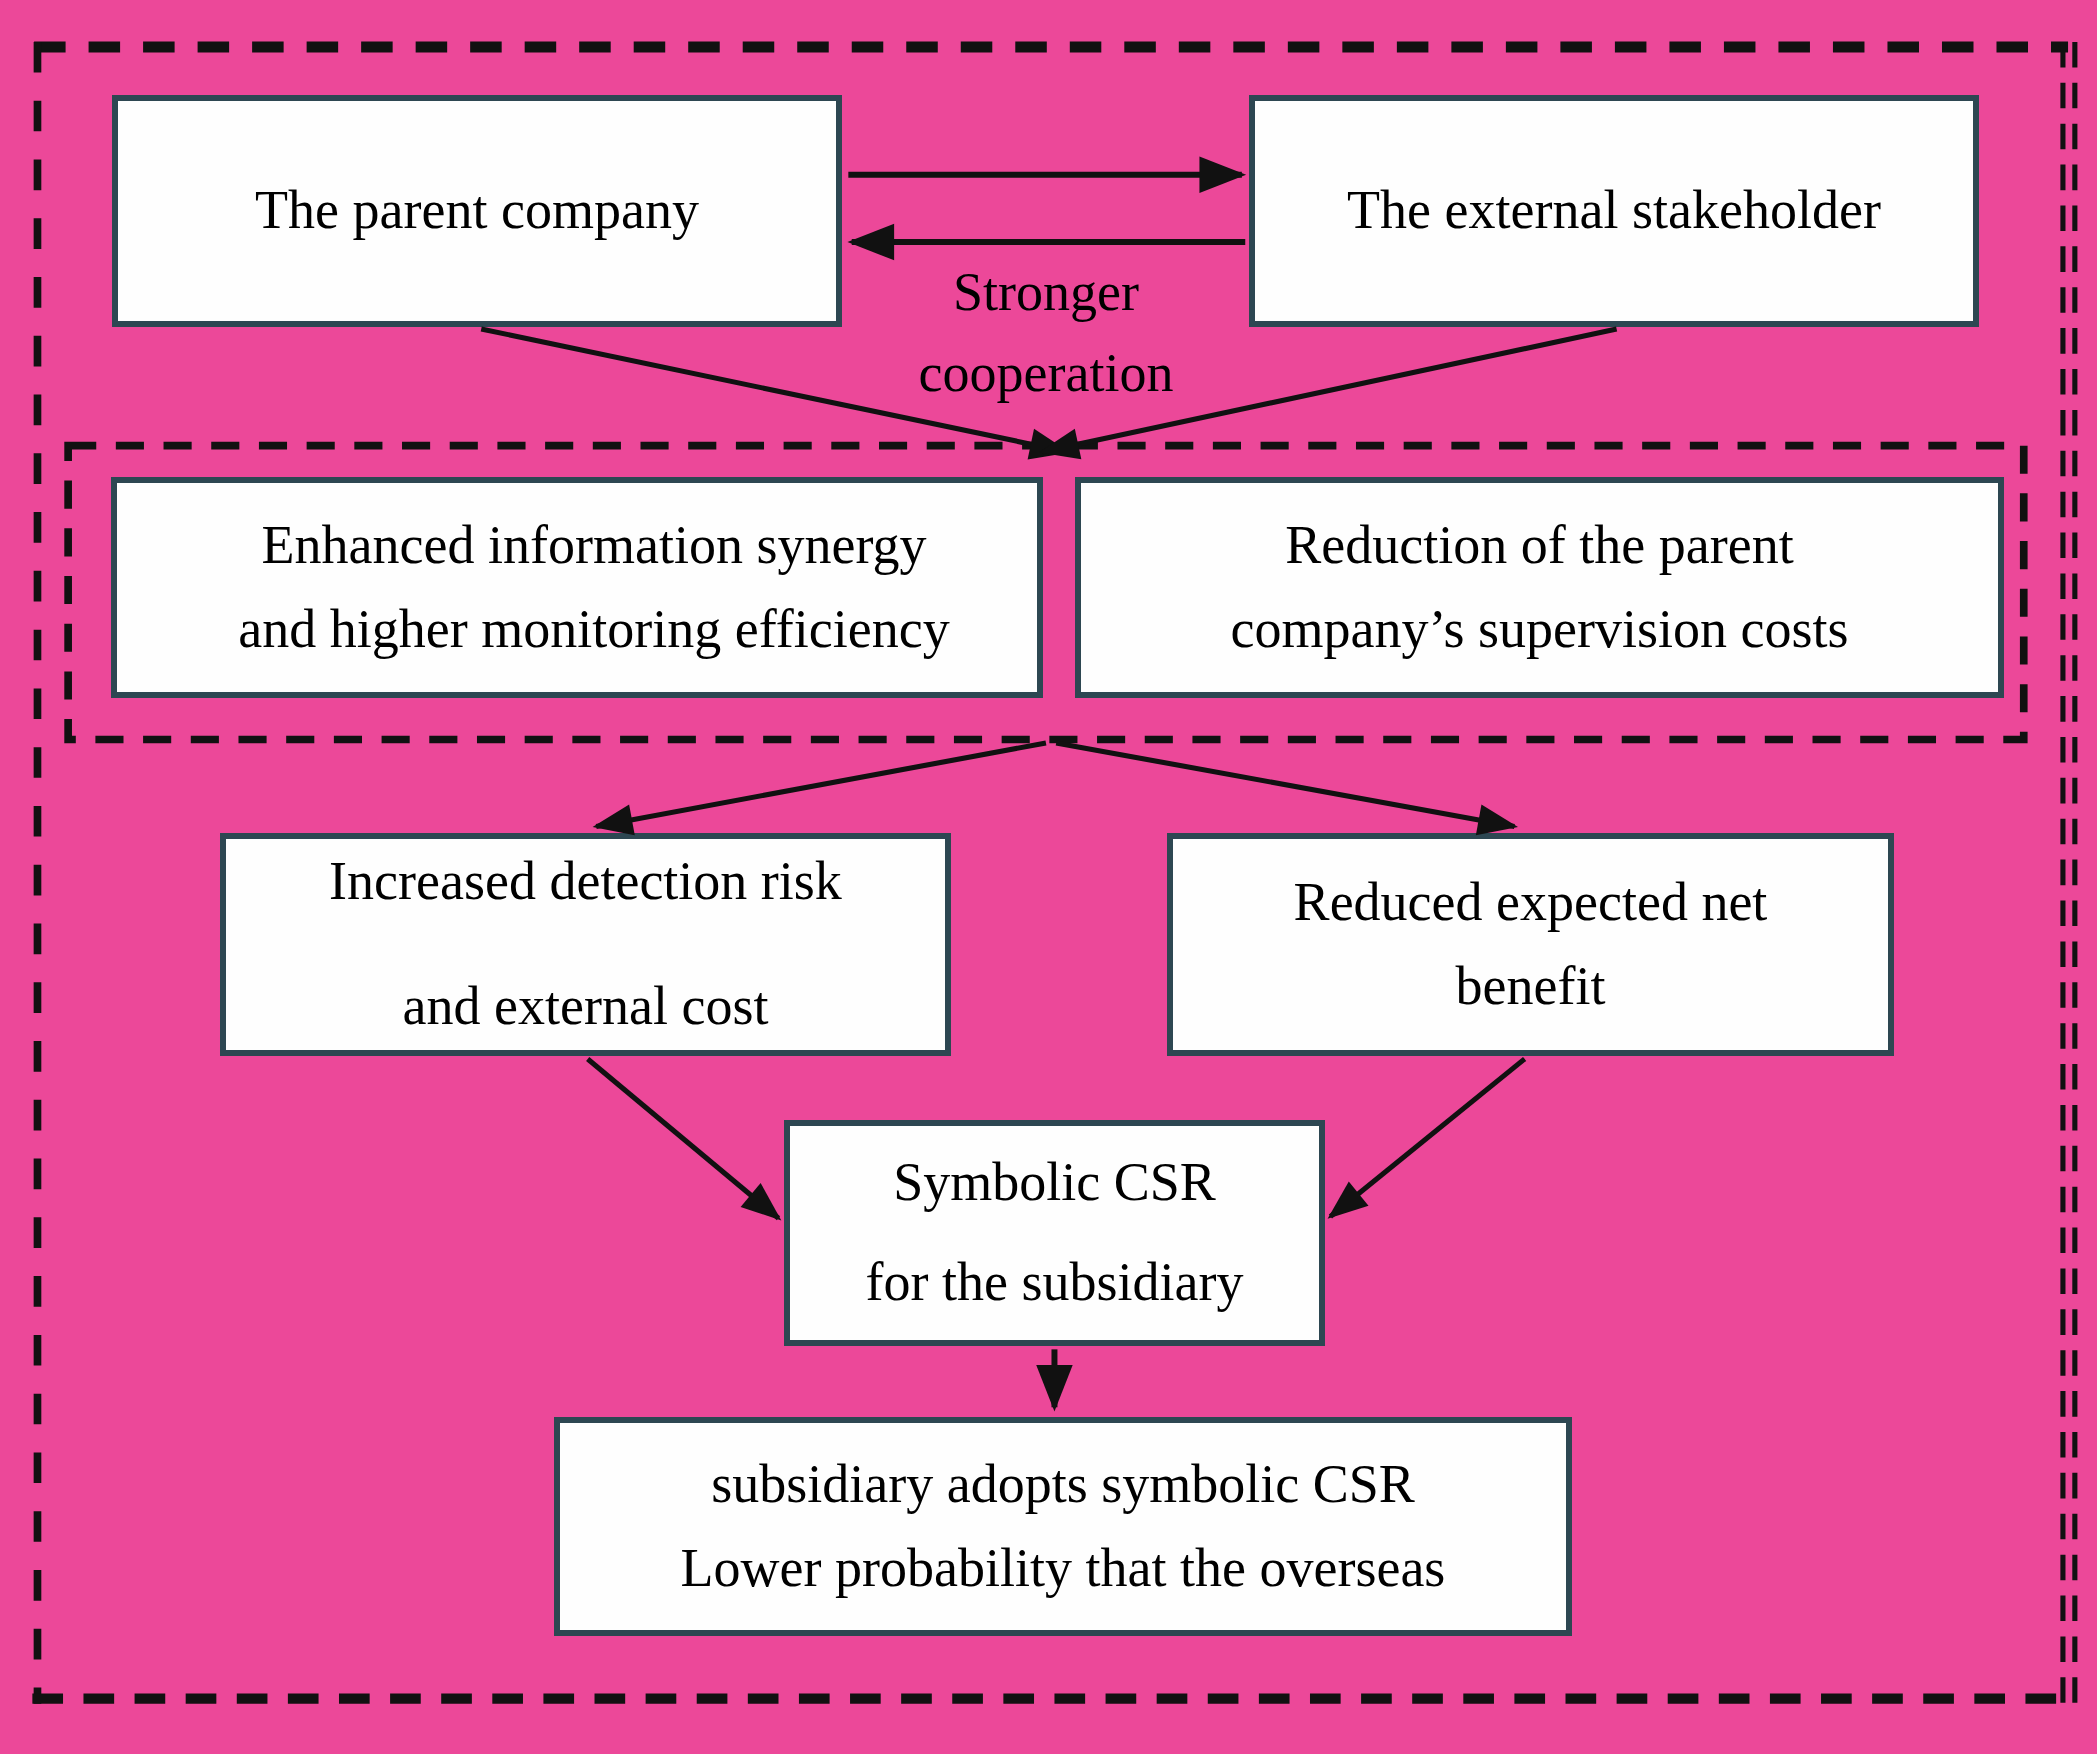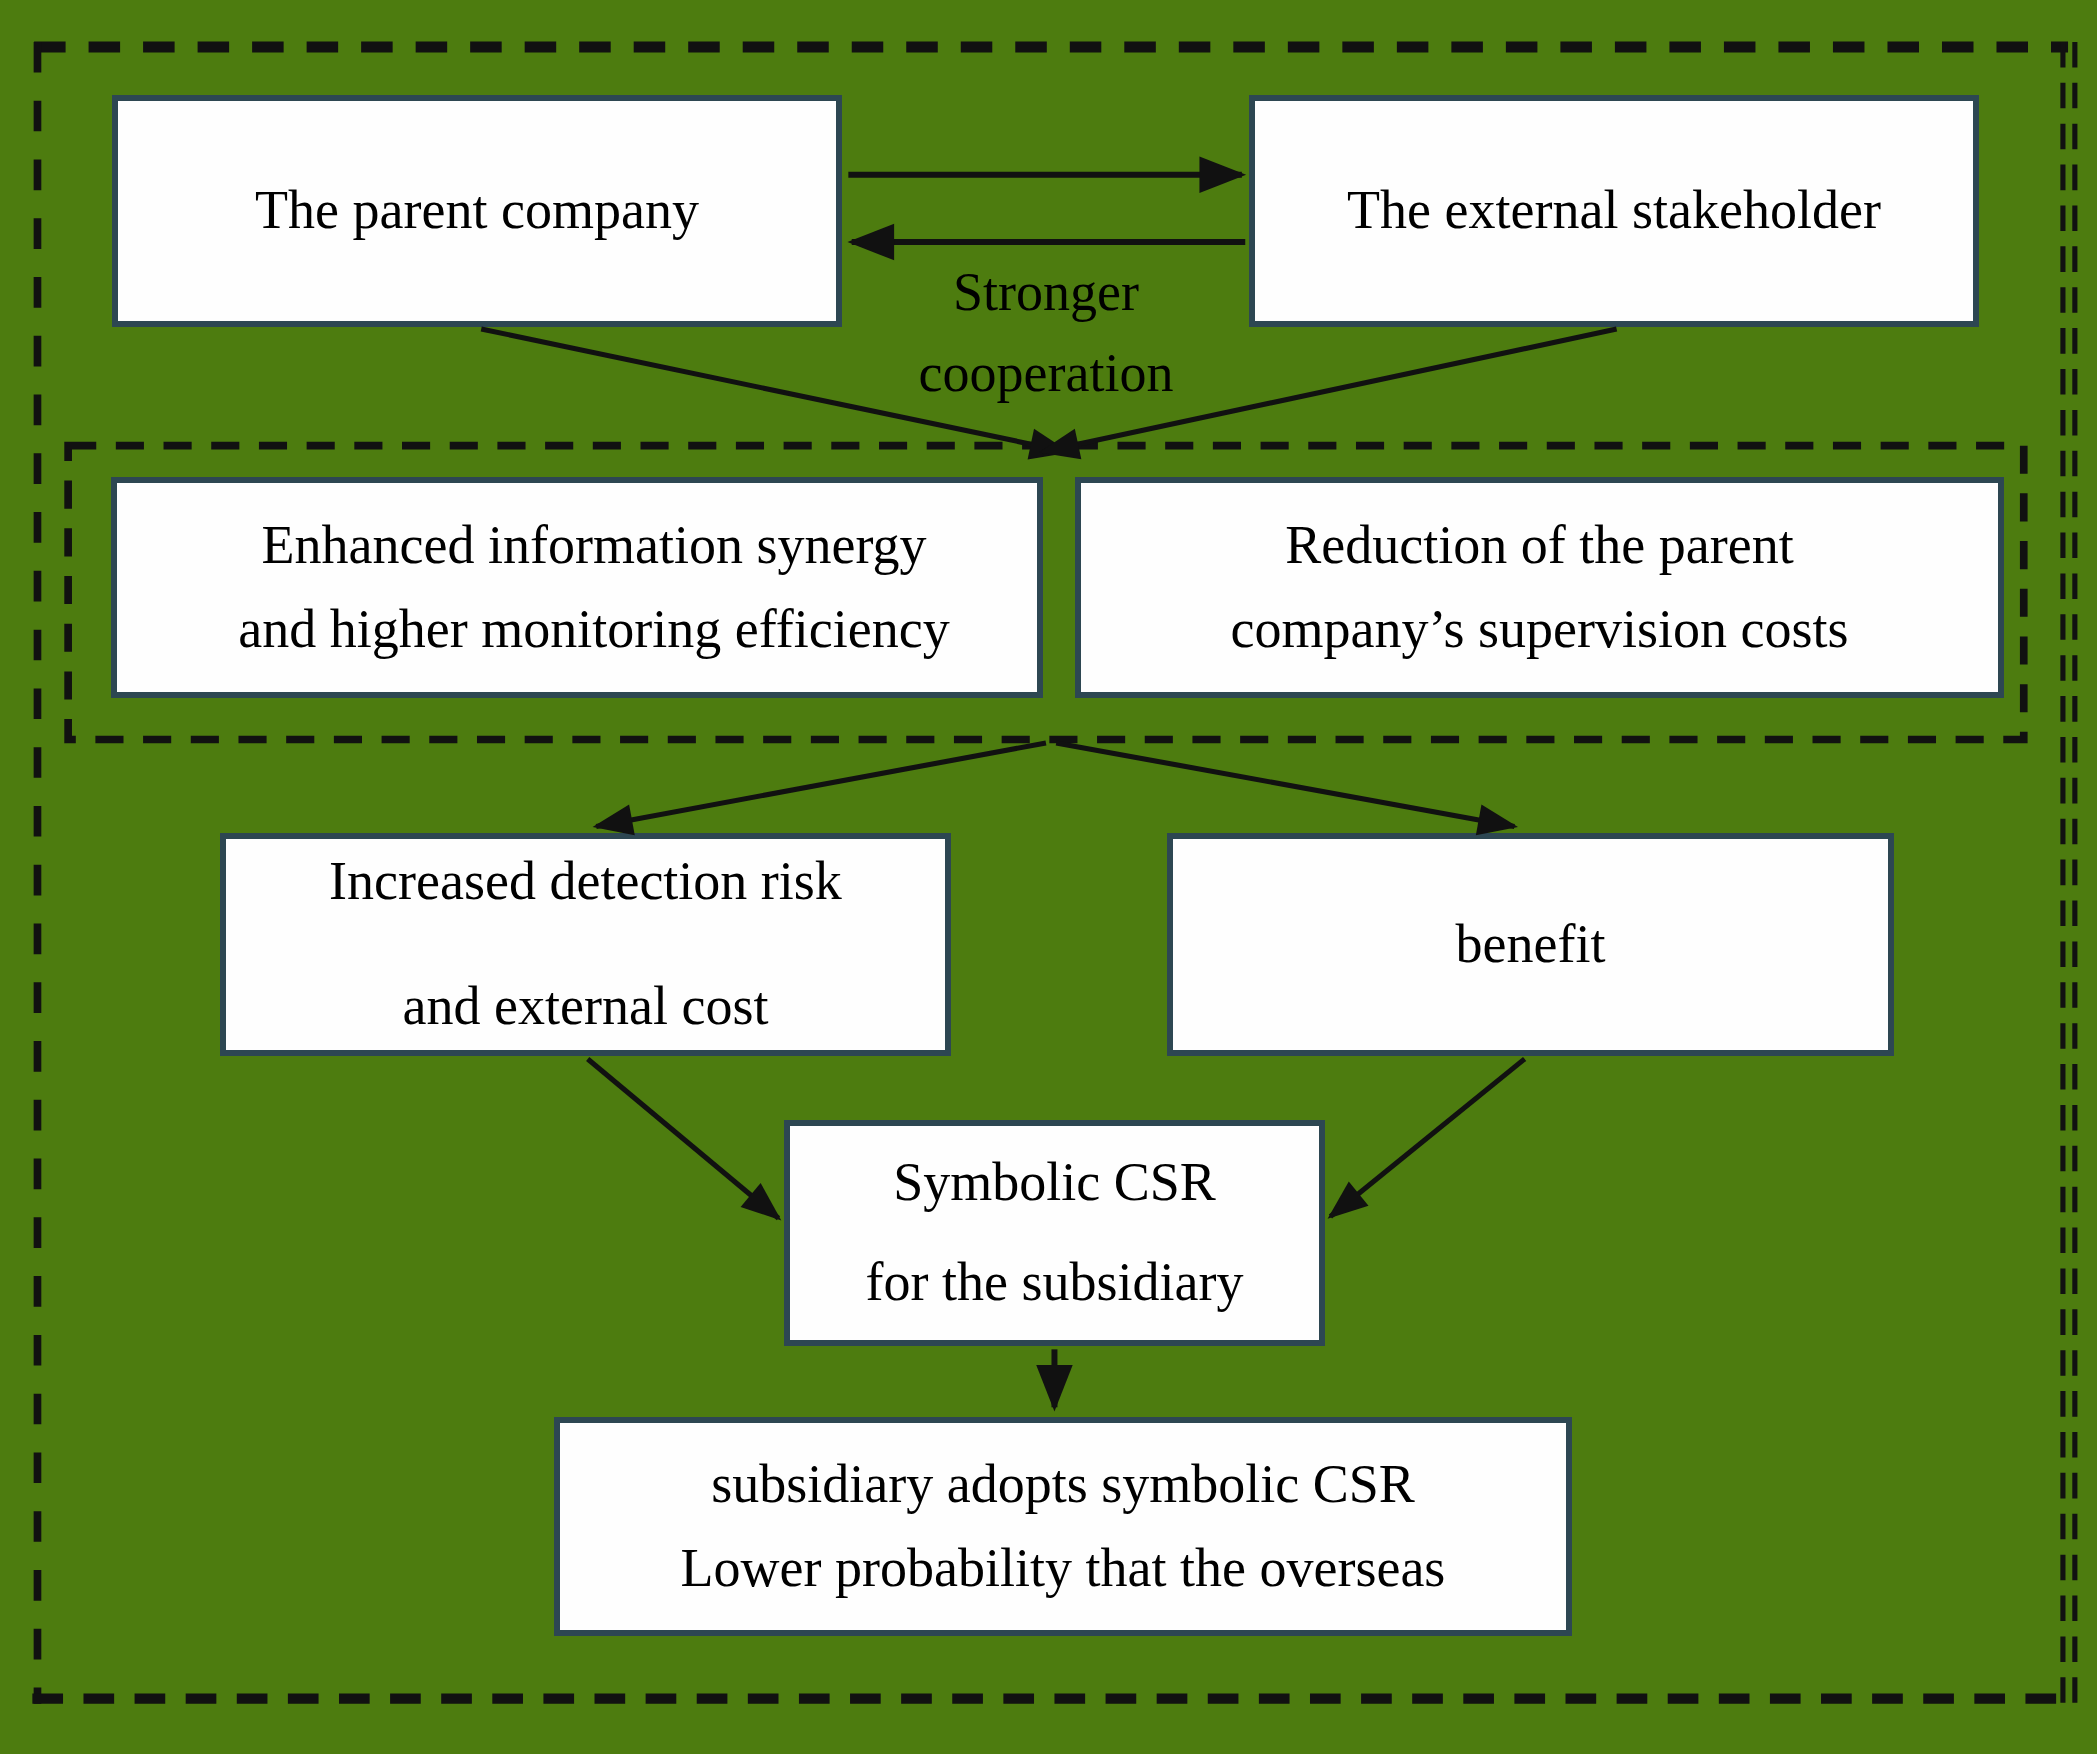--- a/index.html
+++ b/index.html
@@ -1,19 +1,19 @@
 <!DOCTYPE html>
 <html style="--box-border: #2d4752; --line-color: #111111;font-size:13.6px"><head>
 <meta charset="utf-8">
 <style>
   html,body{margin:0;padding:0;background:#ffffff;}
   .canvas{
     position:relative;
     width:2097px;height:1755px;
-    background:#4d7c0f;
+    background:#ec4899;
     font-family:"Liberation Serif","DejaVu Serif",serif;
     color:#000;
     overflow:hidden;
   }
   .box{
     position:absolute;
     border:6.8px solid var(--box-border,#2d4752);
     background:#fefefe;
     display:flex;flex-direction:column;
     justify-content:center;align-items:center;
@@ -68,20 +68,21 @@
     <div class="line">Reduction of the parent</div>
     <div class="line">company’s supervision costs</div>
   </div>
 
   <div class="box" style="left:220px;top:833px;width:731px;height:223px;gap:41px;">
     <div class="line">Increased detection risk</div>
     <div class="line">and external cost</div>
   </div>
 
   <div class="box" style="left:1167px;top:833px;width:727px;height:223px;">
+    <div class="line">Reduced expected net</div>
     <div class="line">benefit</div>
   </div>
 
   <div class="box" style="left:784px;top:1120px;width:541px;height:226px;gap:16px;">
     <div class="line">Symbolic CSR</div>
     <div class="line">for the subsidiary</div>
   </div>
 
   <div class="box" style="left:554px;top:1417px;width:1018px;height:219px;">
     <div class="line">subsidiary adopts symbolic CSR</div>

